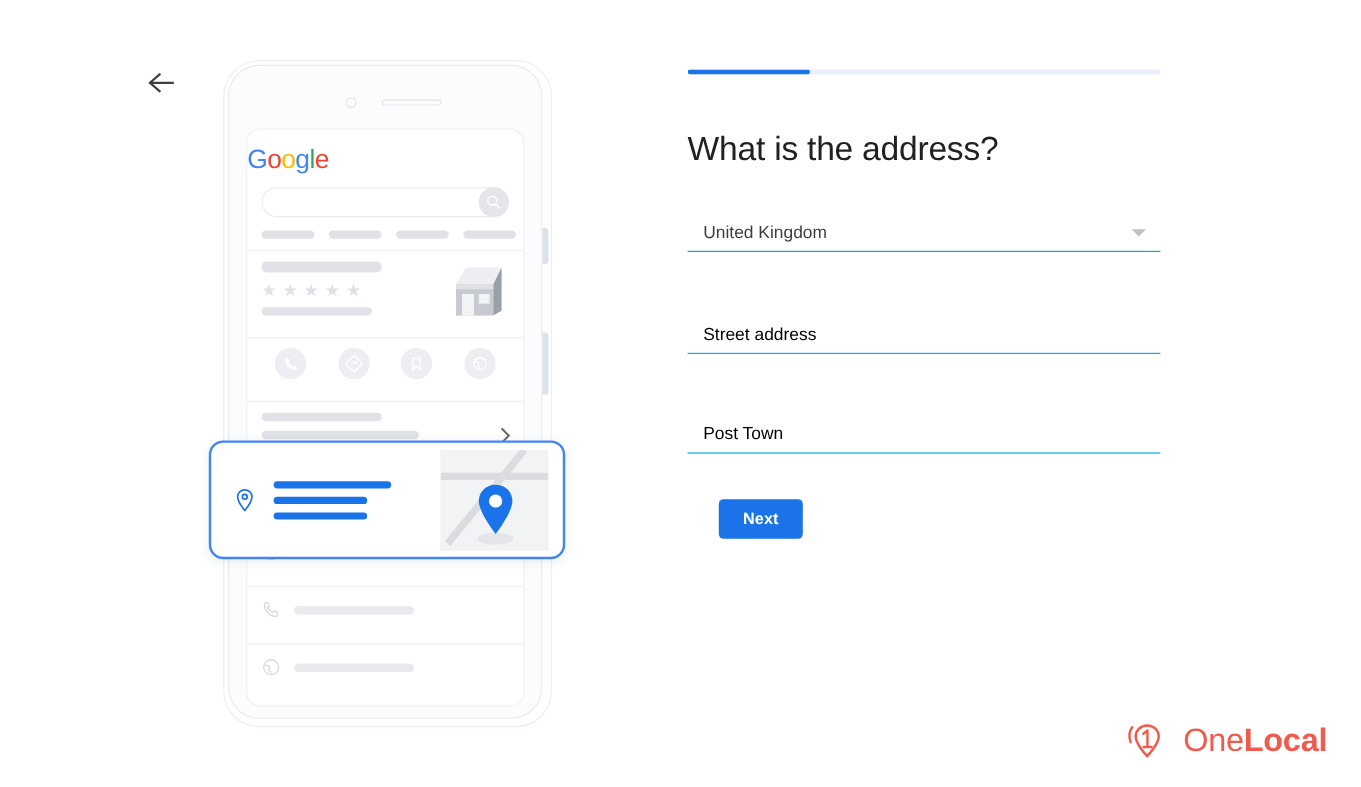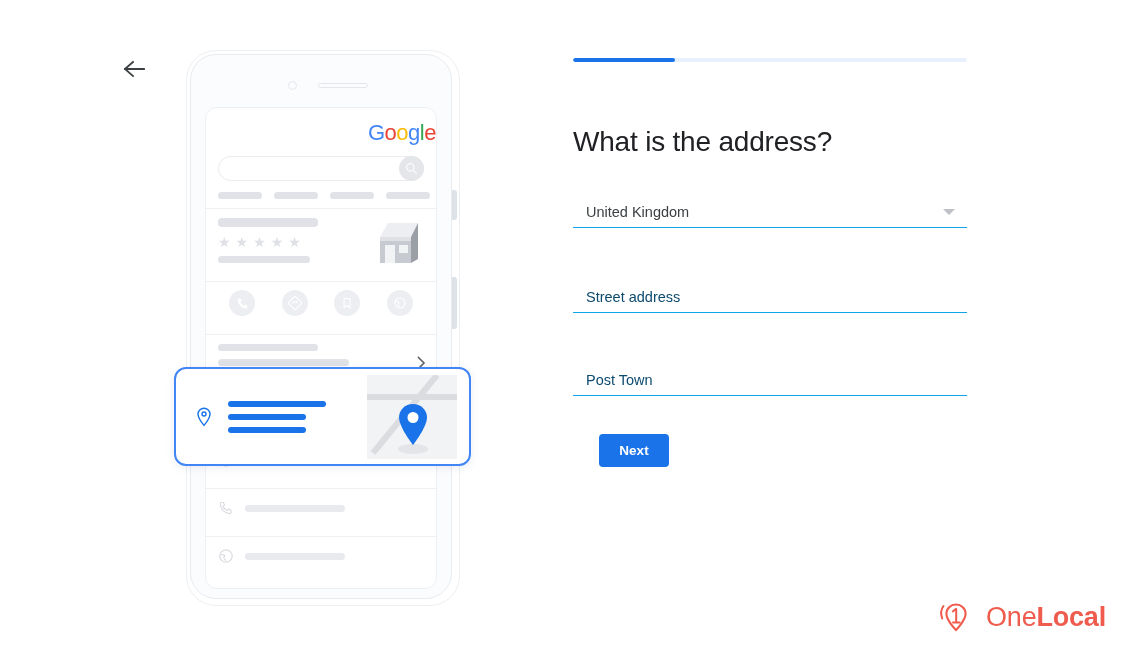--- a/index.html
+++ b/index.html
@@ -96,21 +96,21 @@
     width: 232px;
     height: 482px;
     background: #ffffff;
     border: 1px solid #eef0f3;
     border-radius: 12px 12px 12px 12px;
     box-sizing: border-box;
     overflow: hidden;
   }
 
   .goog-logo {
-    text-align: right;
+    text-align: left;
     margin-top: 14px;
     font-family: "Liberation Serif", serif;
     font-size: 22px;
     letter-spacing: -0.5px;
     font-weight: 500;
     line-height: 1;
     user-select: none;
   }
   .goog-logo span { font-family: "Liberation Sans", sans-serif; }
   .g-b { color: #4285f4; }
@@ -246,39 +246,39 @@
     background: #e8f0fe;
     border-radius: 2px;
     overflow: hidden;
   }
   .progress-fill {
     height: 100%;
     background: #1a73e8;
     border-radius: 2px;
   }
   .heading {
-    margin-top: 64px;
+    margin-top: 46px;
     font-size: 28px;
     color: #202124;
     font-weight: 400;
     letter-spacing: -0.2px;
   }
 
   .field {
     position: relative;
     margin-top: 33px;
     height: 34px;
     border-bottom: 1px solid #0ea5e9;
   }
   .field-text {
     position: absolute;
     left: 13px;
     bottom: 7px;
     font-size: 14.5px;
-    color: #0c4a6e;
+    color: #000000;
   }
   .field-text.filled { color: #3c4043; }
   .caret-down {
     position: absolute;
     right: 12px;
     bottom: 12px;
     width: 0;
     height: 0;
     border-left: 6px solid transparent;
     border-right: 6px solid transparent;

